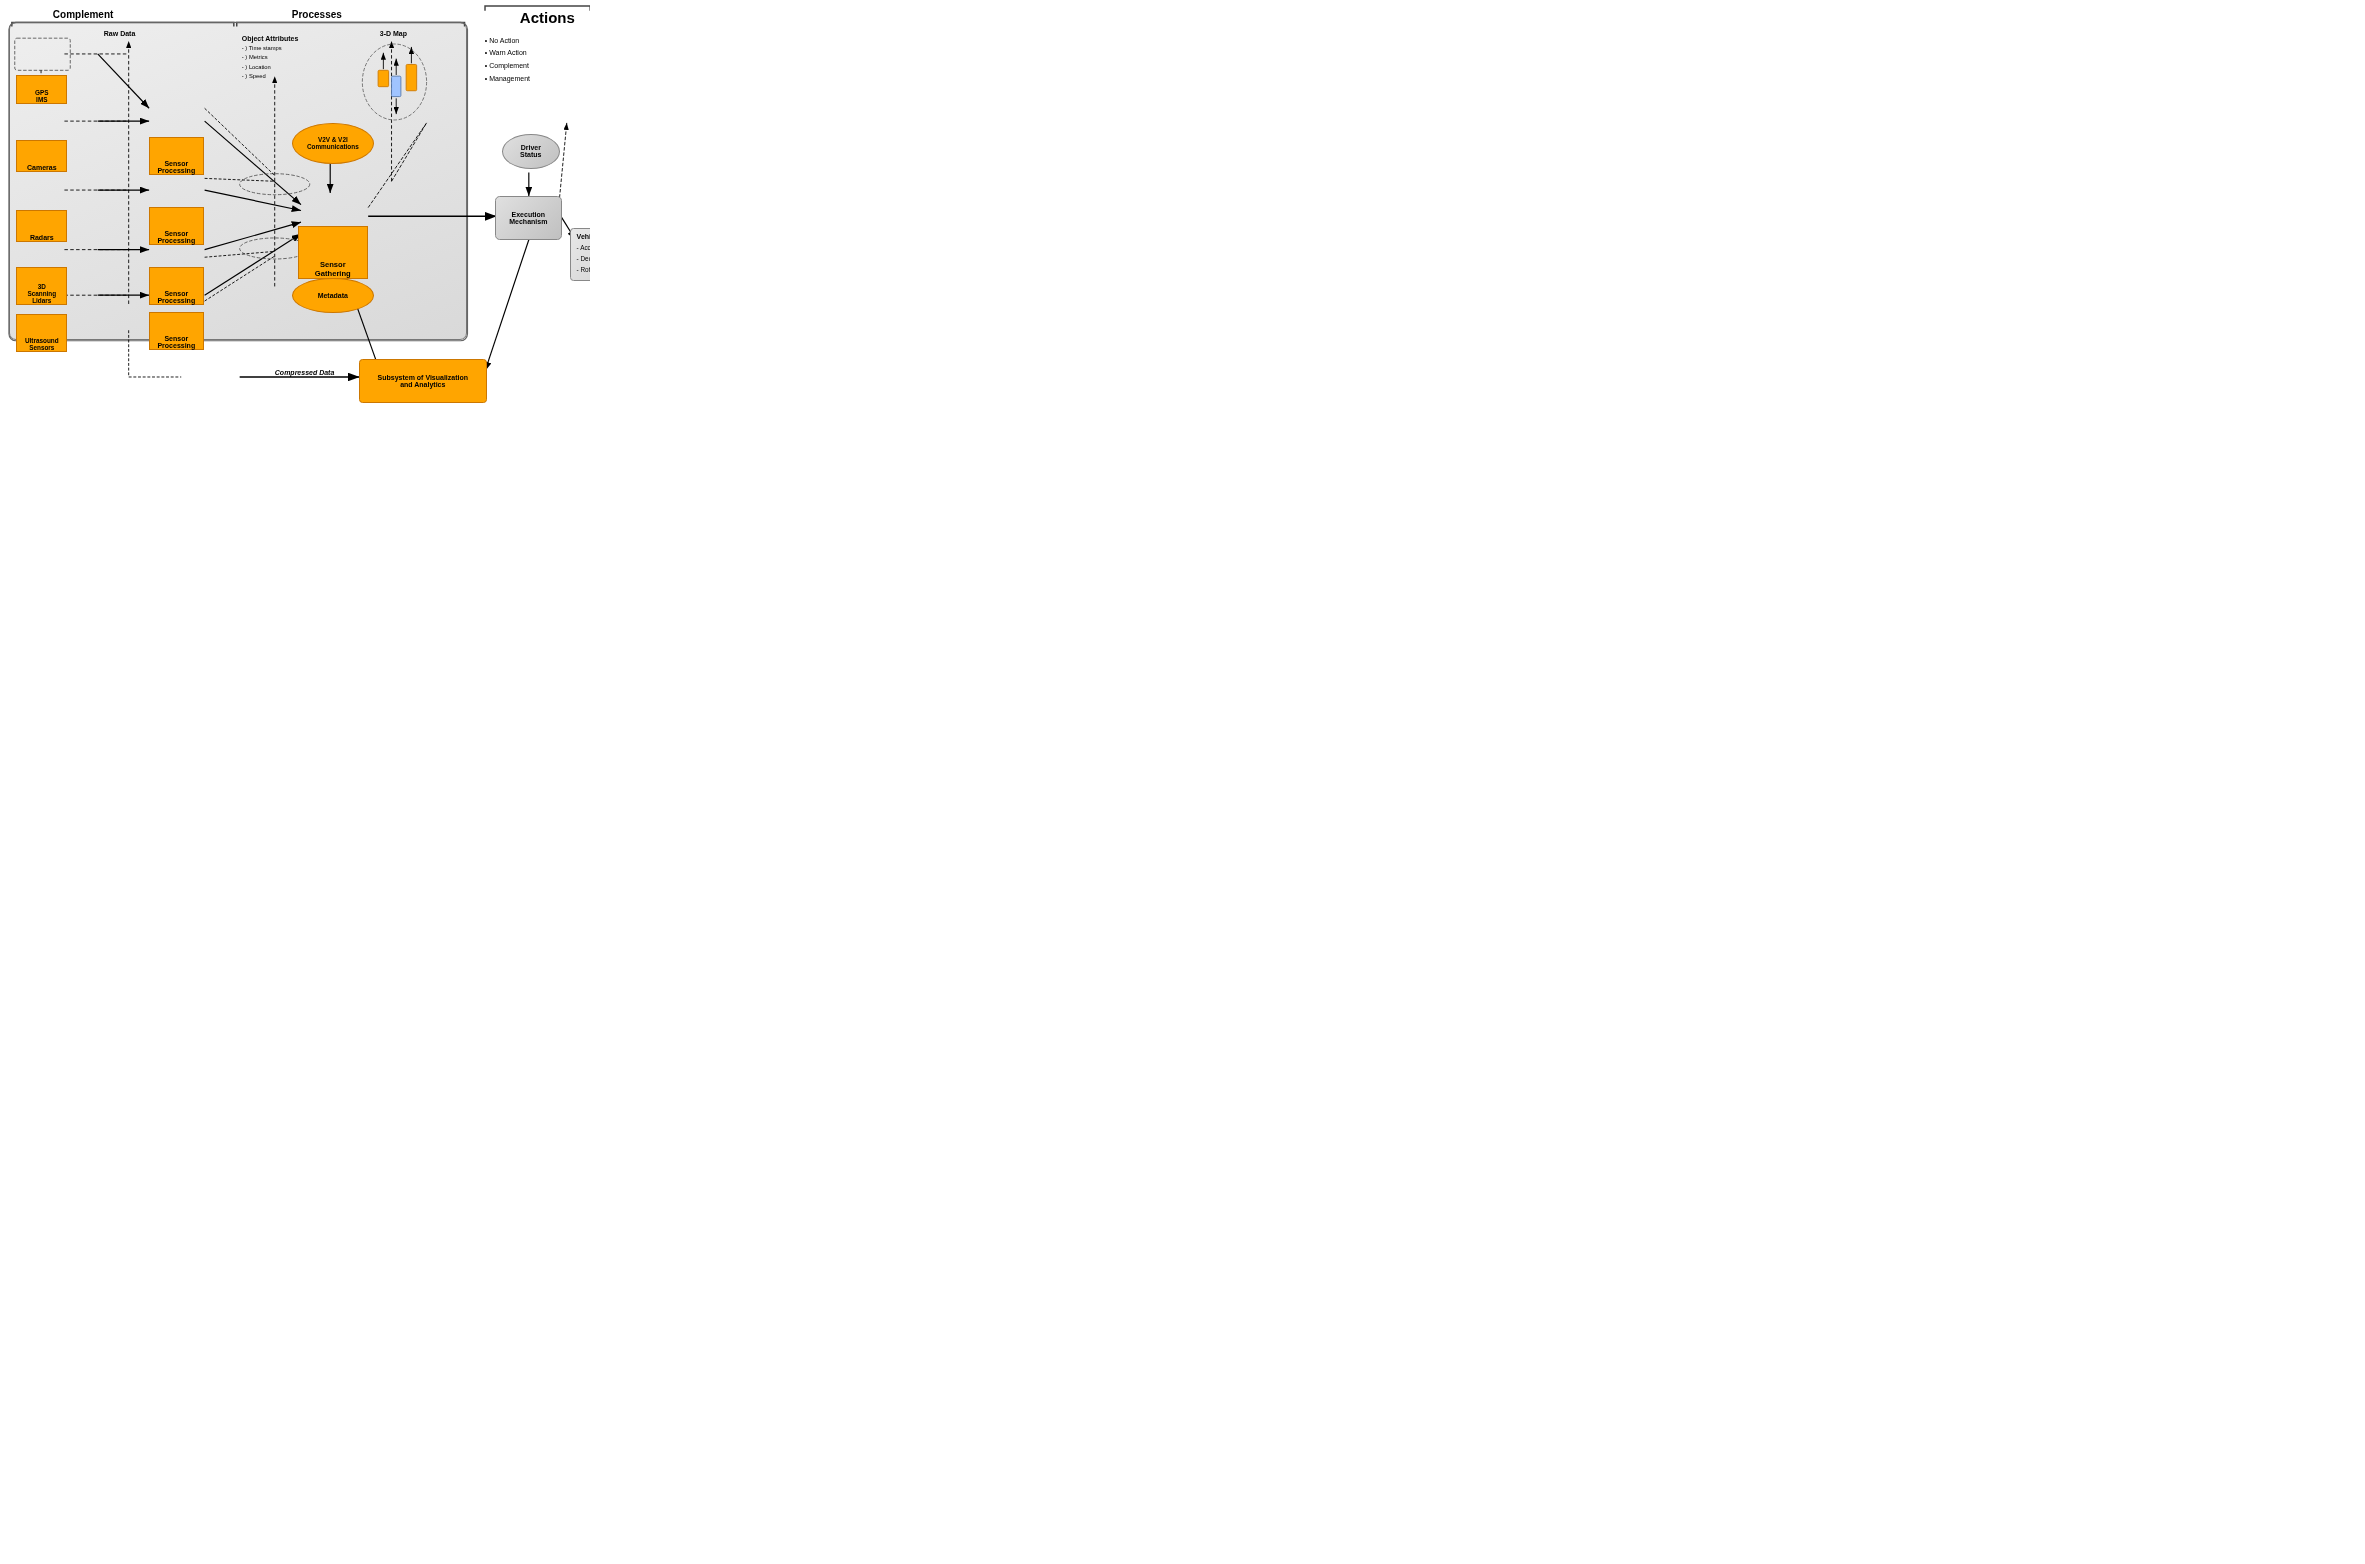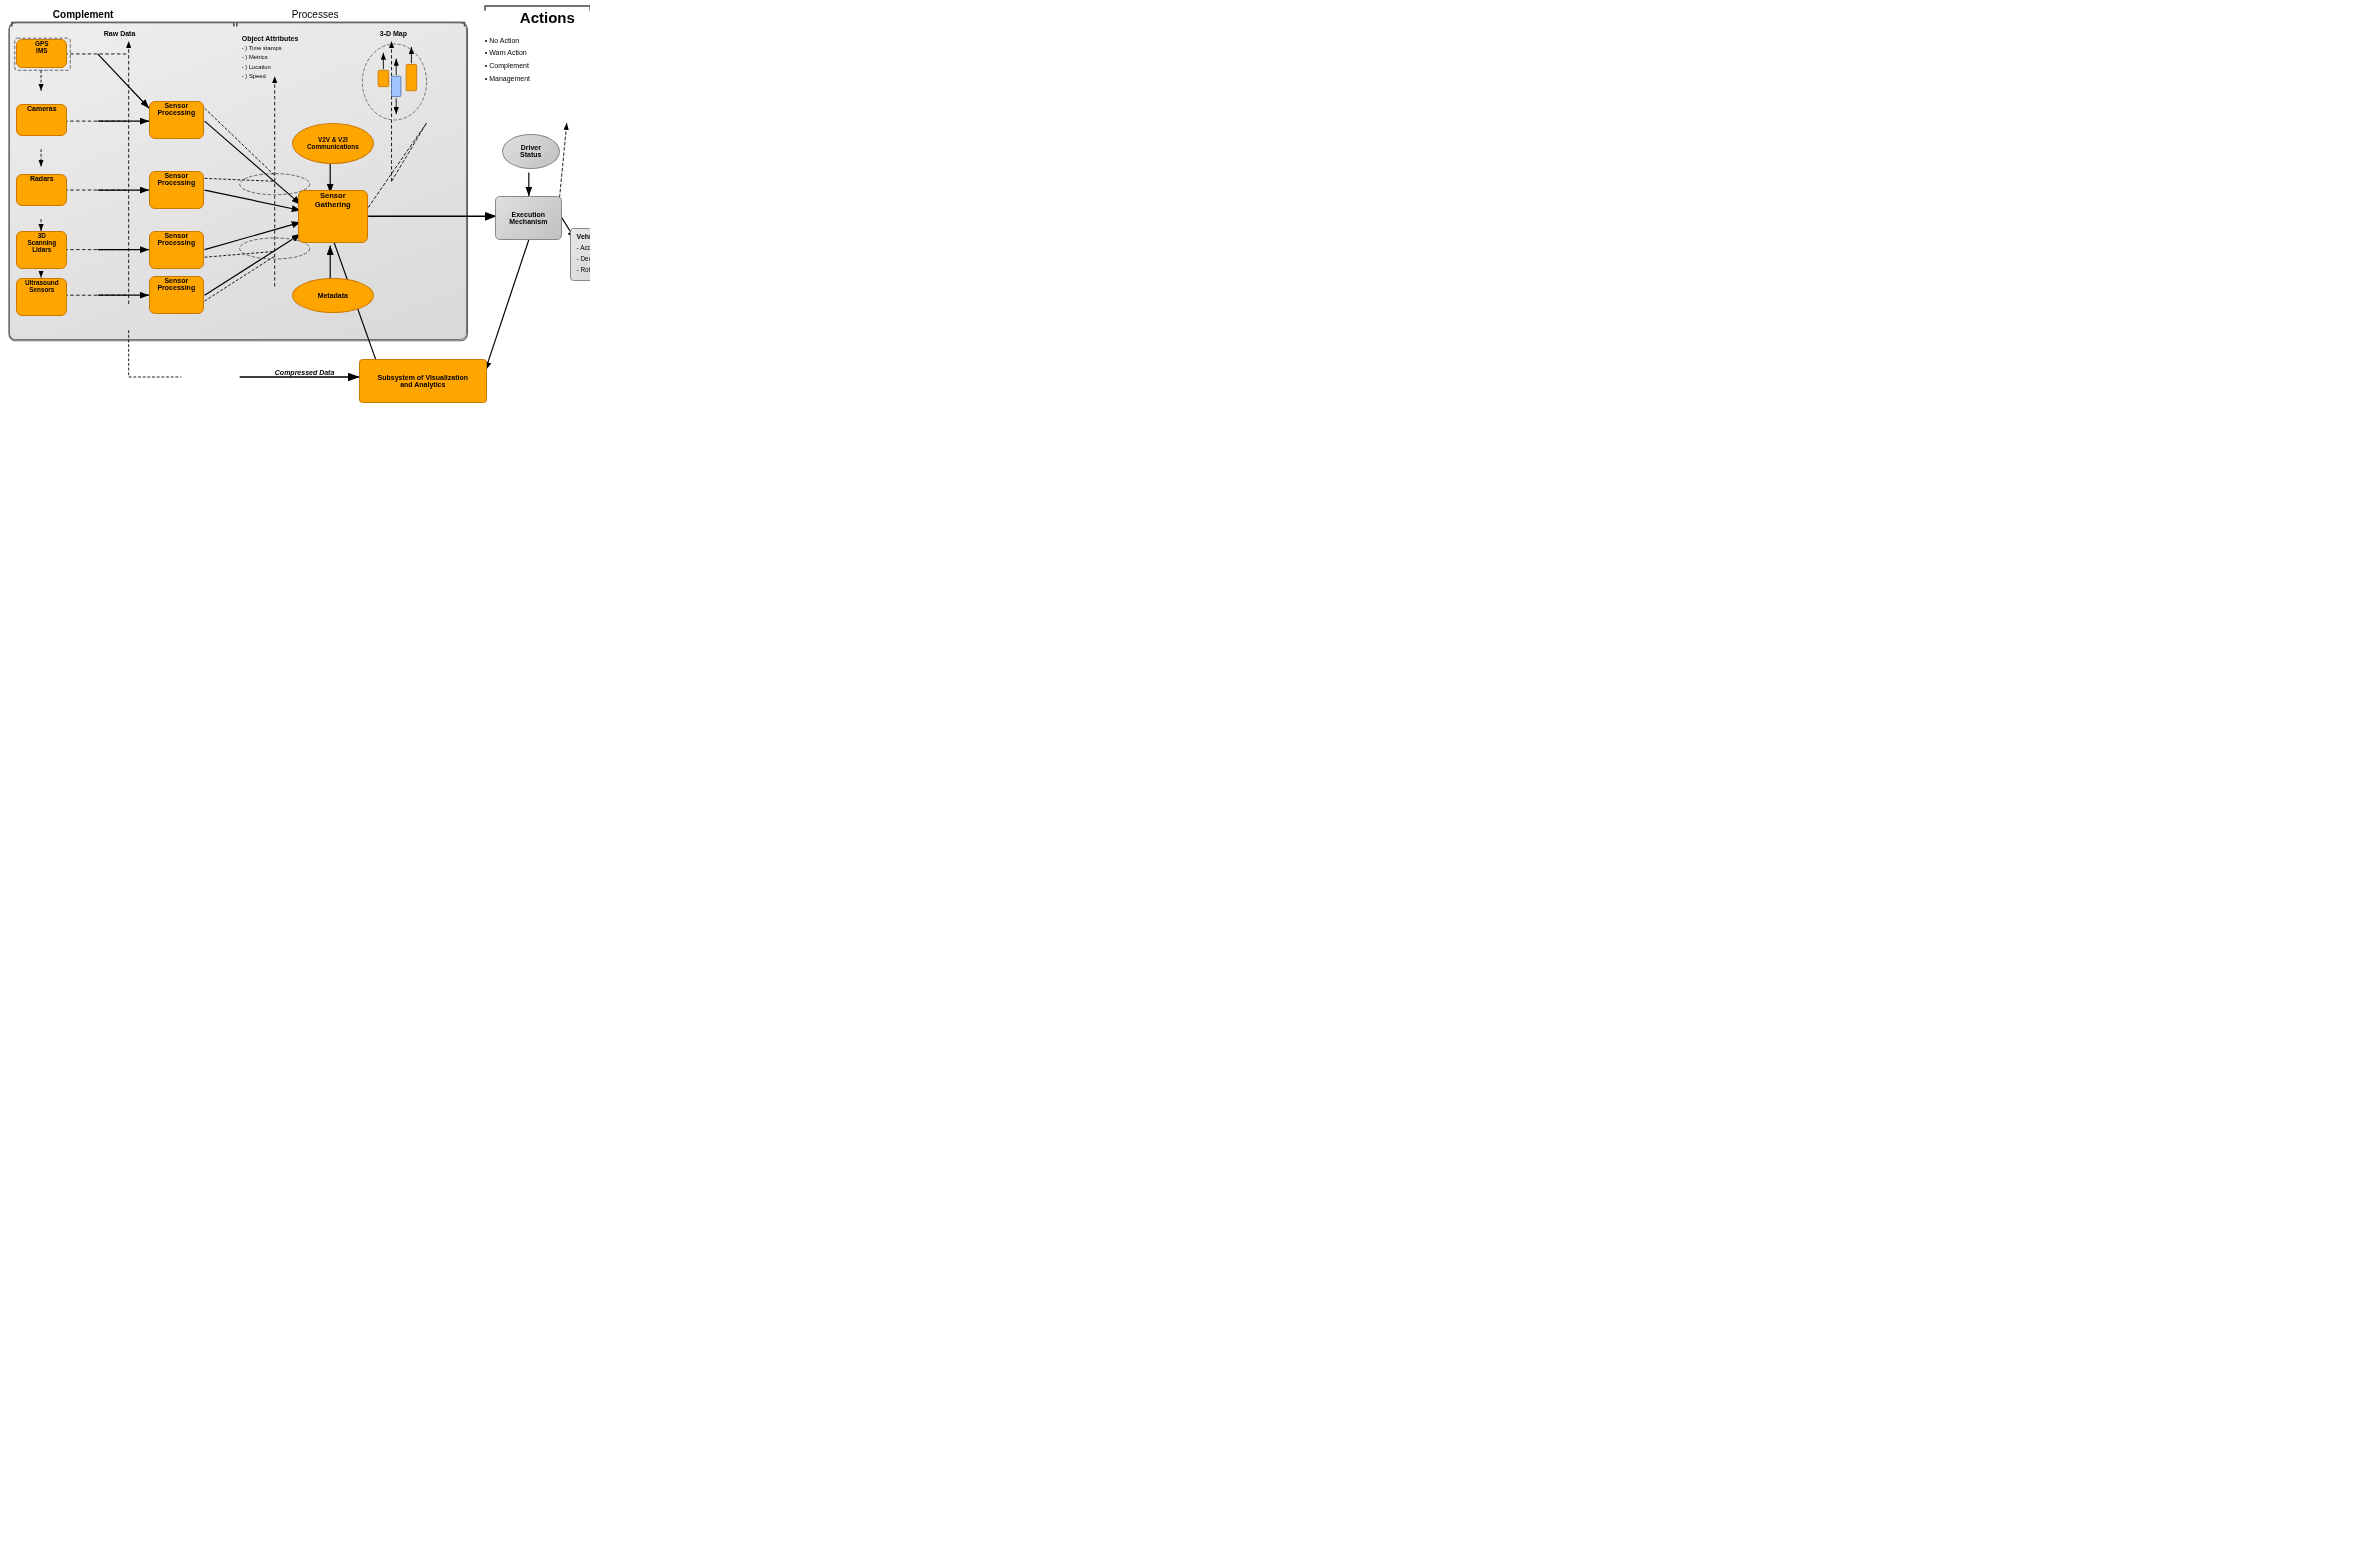--- a/index.html
+++ b/index.html
@@ -8,29 +8,30 @@
       font-family: Arial, sans-serif;
       width: 590px;
       min-height: 391px;
       padding: 5.8px;
     }
 
     
     .orange-box {
       background: #FFA500;
       border: 1.2px solid #cc7700;
-      border-radius: 6px;
-      display: flex;
-      align-items: flex-start;
+      border-radius: 0;
+      display: flex;
+      align-items: flex-end;
       justify-content: center;
       text-align: center;
       font-weight: bold;
       font-size: 7px;
       color: #000;
       position: absolute;
+      margin-top: 36px;
     }
 
     .orange-ellipse {
       background: #FFA500;
       border: 1.2px solid #cc7700;
       border-radius: 50%;
       display: flex;
       align-items: center;
       justify-content: center;
       text-align: center;
@@ -228,21 +229,21 @@
     <line x1="646" y1="108" x2="646" y2="80" stroke="#000" stroke-width="1.5" marker-end="url(#arrowhead)"></line>
     <line x1="668" y1="118" x2="668" y2="90" stroke="#000" stroke-width="1.5" marker-end="url(#arrowhead)"></line>
     <line x1="668" y1="158" x2="668" y2="185" stroke="#000" stroke-width="1.5" marker-end="url(#arrowhead)"></line>
     <line x1="694" y1="98" x2="694" y2="70" stroke="#000" stroke-width="1.5" marker-end="url(#arrowhead)"></line>
 
     <ellipse cx="665" cy="130" rx="55" ry="65" fill="none" stroke="#666" stroke-width="1.5" stroke-dasharray="6,3"></ellipse>
   </svg>
 
   <div style="position:absolute; top:2.9px; left:47px; font-size:10px; font-weight:bold;">Complement</div>
 
-  <div style="position:absolute; top:2.9px; left:286px; font-size:10px; font-weight:normal;">Processes</div>
+  <div style="position:absolute; top:2.9px; left:286px; font-size:10px; font-weight:bold;">Processes</div>
 
   <div style="position:absolute; top:2.9px; left:514px; font-size:15px; font-weight:bold;">Actions</div>
 
   <div style="position:absolute; top:24.5px; left:98px; font-size:7px; font-weight:bold;">Raw Data</div>
 
   <div style="position:absolute; top:29px; left:236px; font-size:6.4px;">
     <div style="font-weight:bold; font-size:7px;">Object Attributes</div>
     <div style="font-size:5.8px; line-height:1.6; margin-top:2.3px;">
       <div>- ) Time stamps</div>
       <div>- ) Metrics</div>

